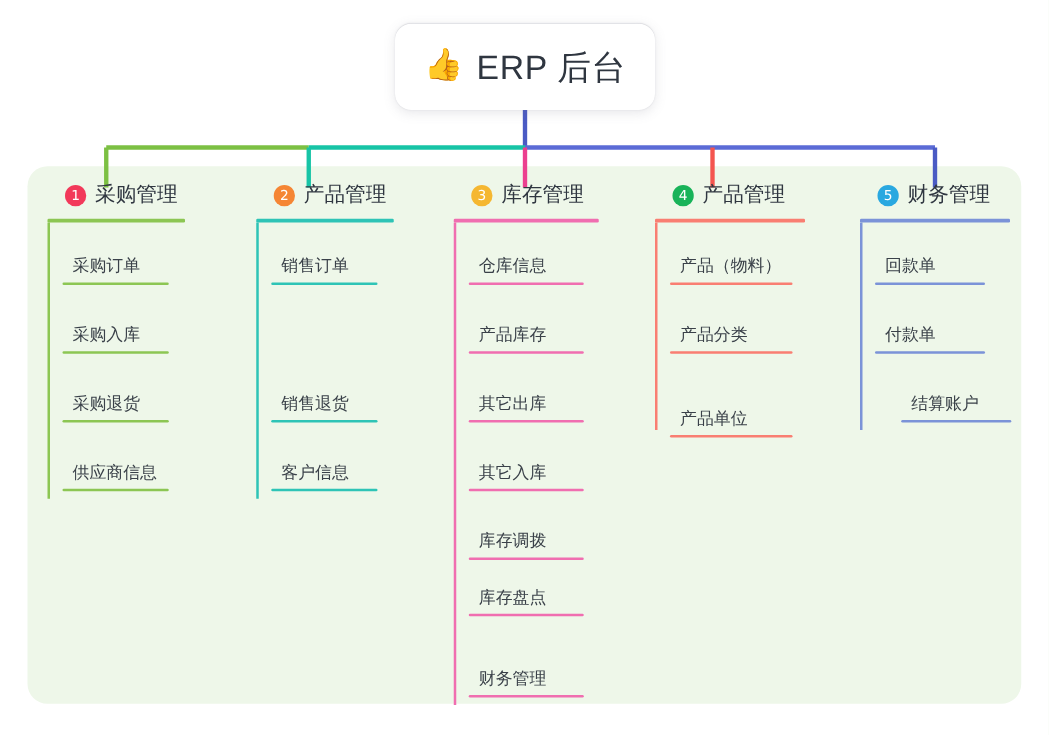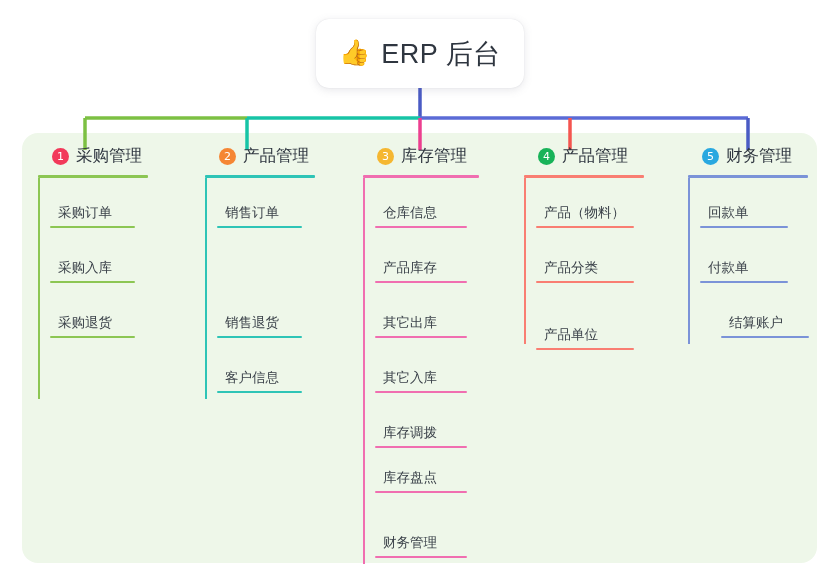--- a/index.html
+++ b/index.html
@@ -167,20 +167,24 @@
             <div class="leaf-rule" style="width: 85px; background: rgb(140, 198, 83);"></div>
           </div>
           <div class="leaf" style="top: 81px;">
             <span class="leaf-label">采购入库</span>
             <div class="leaf-rule" style="width: 85px; background: rgb(140, 198, 83);"></div>
           </div>
           <div class="leaf" style="top: 136px;">
             <span class="leaf-label">采购退货</span>
             <div class="leaf-rule" style="width: 85px; background: rgb(140, 198, 83);"></div>
           </div>
+          <div class="leaf" style="top: 191px;">
+            <span class="leaf-label">供应商信息</span>
+            <div class="leaf-rule" style="width: 85px; background: rgb(140, 198, 83);"></div>
+          </div>
         </div>
       </div>
       <div class="column" style="left: 205px; width: 150px;">
         <div class="col-head">
           <span class="badge" style="background: rgb(245, 134, 52);">2</span>
           <span class="col-title">产品管理</span>
         </div>
         <div class="col-rule" style="width: 110px; background: rgb(46, 196, 182);"></div>
         <div class="leaves" style="height: 220px;">
           <div class="spine" style="background: rgb(46, 196, 182); top: 0px; height: 221px;"></div>

